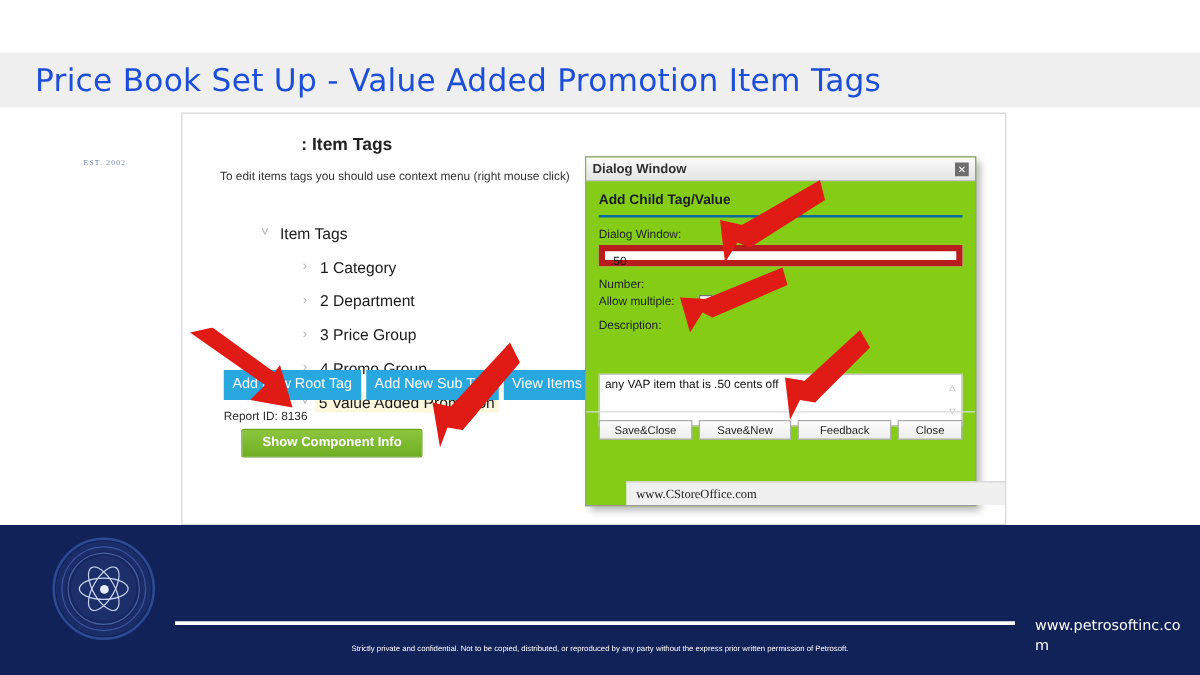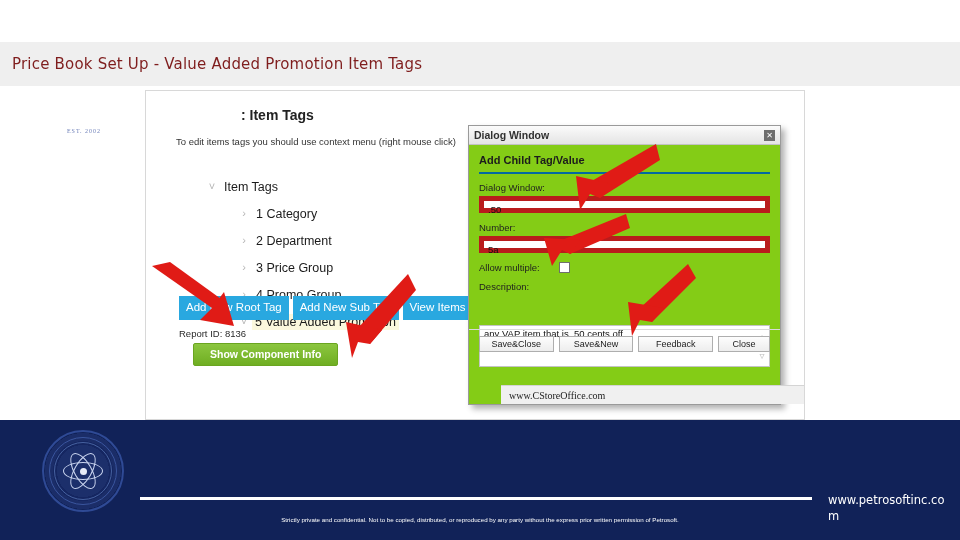--- a/index.html
+++ b/index.html
@@ -12,22 +12,22 @@
   }
 
   
   .title-band{
     position:absolute; left:0; top:42px; width:960px; height:44px;
     background:#efefef;
     display:flex; align-items:center;
   }
   .title-band .title-text{
     font-family:"DejaVu Sans", sans-serif;
-    font-size:15px; font-weight:400; color:#7f1d1d;
-    letter-spacing:.2px; padding-left:12px; white-space:nowrap;
+    font-size:25px; font-weight:400; color:#1d4ed8;
+    letter-spacing:.2px; padding-left:28px; white-space:nowrap;
   }
 
   
   .shot-frame{
     position:absolute; left:145px; top:90px; width:660px; height:330px;
     background:#ffffff; border:1px solid #d8d8d8;
     overflow:hidden;
   }
 
   
@@ -265,21 +265,20 @@
       <span class="dlg-close">✕</span>
     </div>
 
     <div class="dlg-body">
       <div class="dlg-h2">Add Child Tag/Value</div>
 
       <div class="fld-label">Dialog Window:</div>
       <div class="fld-input">.50</div>
 
       <div class="fld-label">Number:</div>
-      <div class="fld-input">5a</div>
 
       <div class="chk-row">
         <span class="fld-label">Allow multiple:</span>
         <span class="chk-box"></span>
       </div>
 
       <div class="fld-label">Description:</div>
       <div class="txt-area">
         <span>any VAP item that is .50 cents off</span>
         <span class="txt-scroll">

